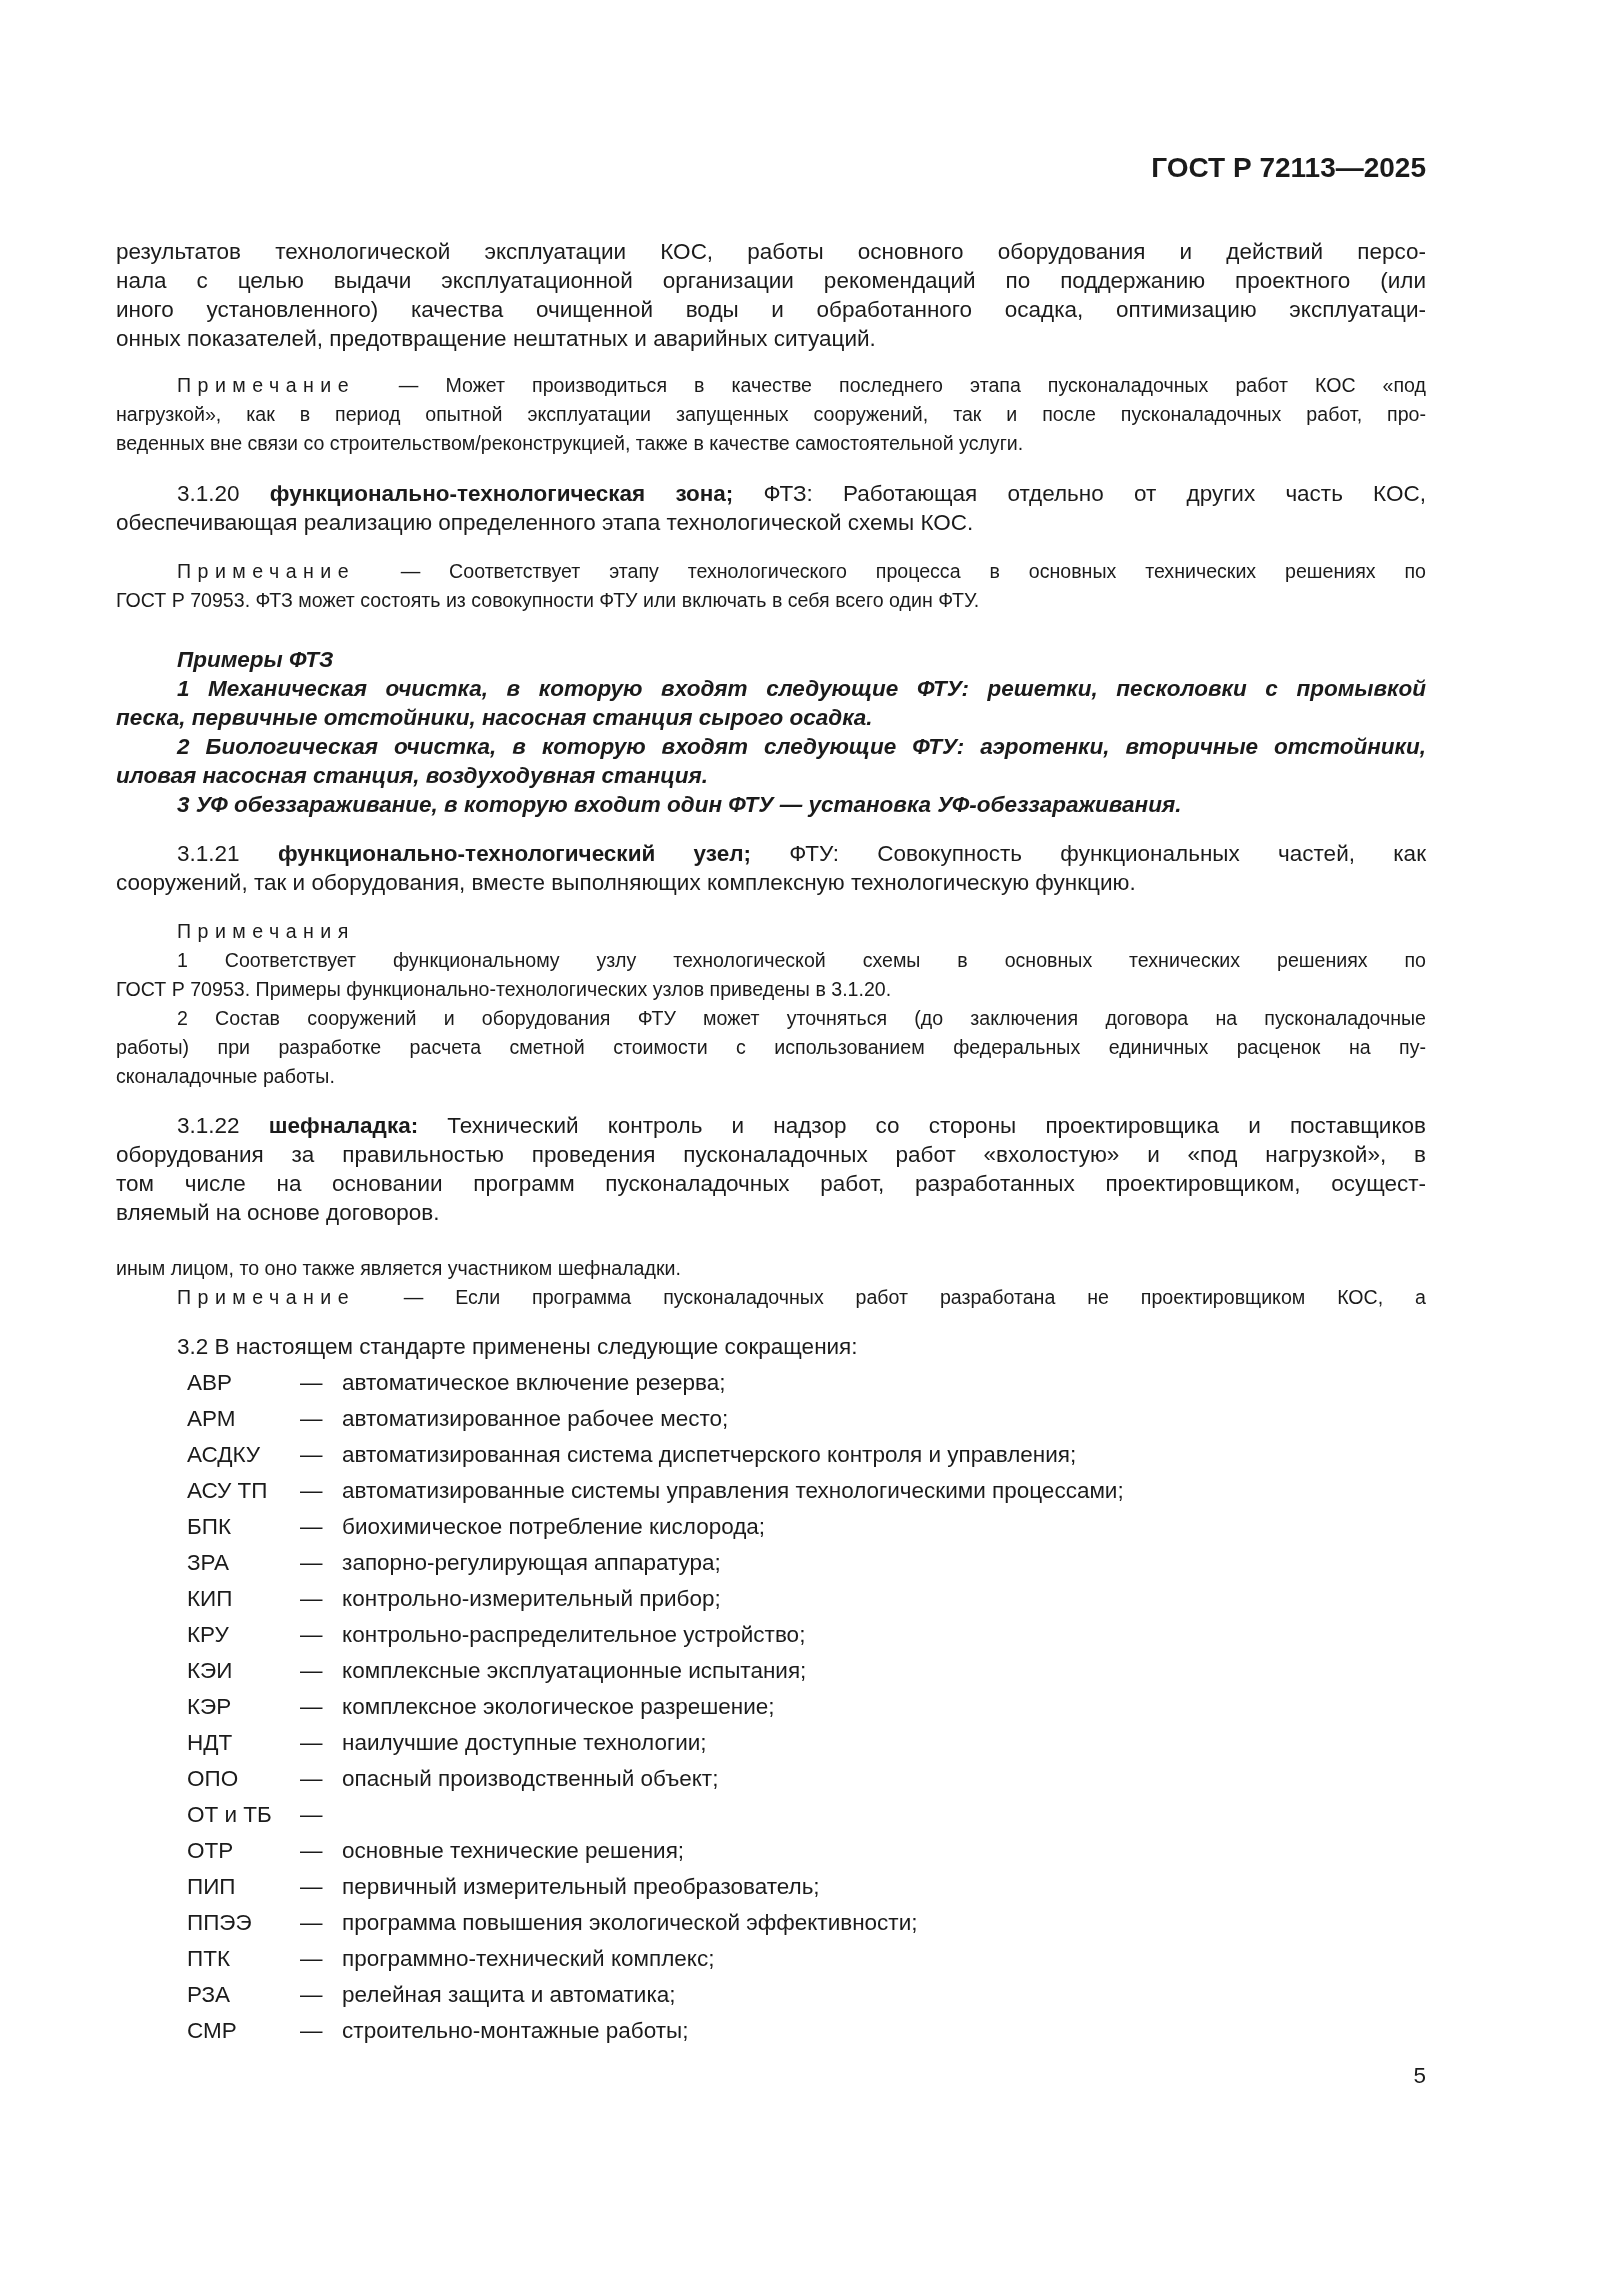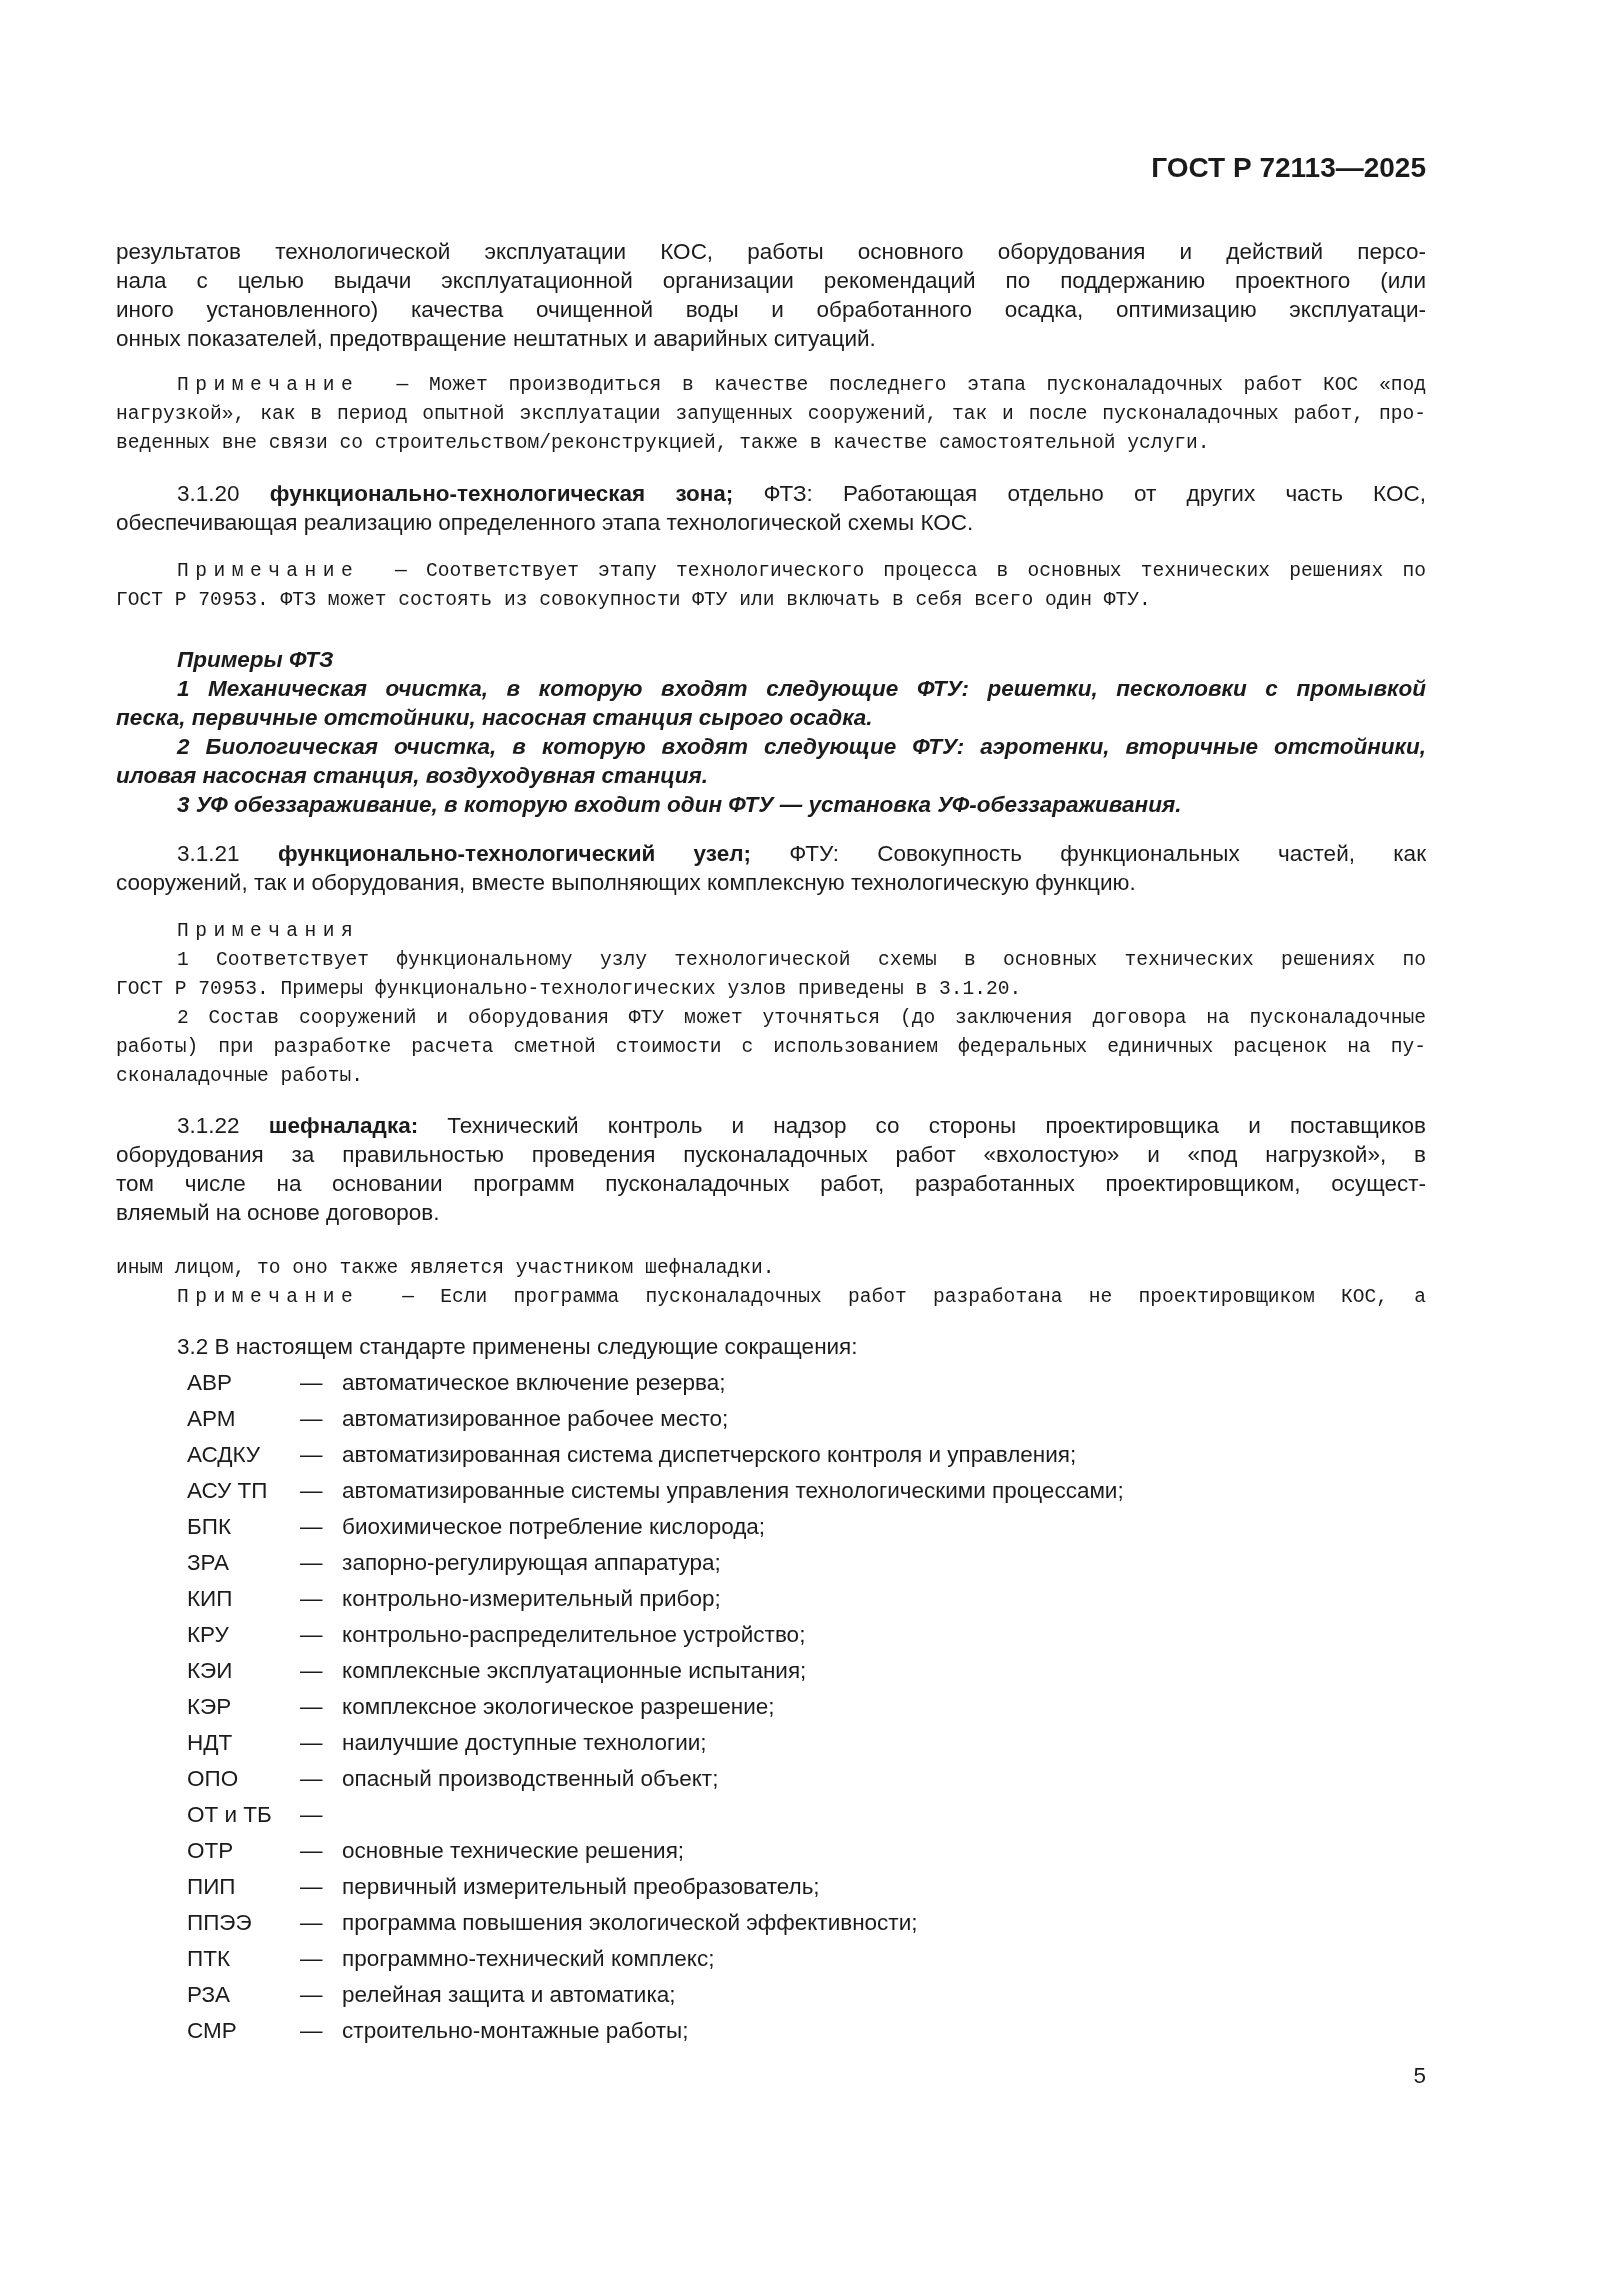--- a/index.html
+++ b/index.html
@@ -17,21 +17,21 @@
     margin-top:147px;
     text-align:right;
     font-weight:bold;
     font-size:28px;
     line-height:33px;
   }
   .ln{font-size:22.5px;line-height:29px;}
   .j{text-align:justify;text-align-last:justify;}
   .l{text-align:right;text-align-last:left;}
   .ind{text-indent:61px;}
-  .note .ln{font-size:19.6px;font-family:Liberation Mono, monospace;}
+  .note .ln{font-size:19.6px;}
   .nlabel{letter-spacing:0.33em;margin-right:0.85em;}
   .b{font-weight:bold;}
   .ex .ln{font-weight:bold;font-style:italic;}
   .mt-intro{margin-top:53px;}
   .mt18{margin-top:17.6px;}
   .mt20{margin-top:19.6px;}
   .mt21{margin-top:20.6px;}
   .mt22{margin-top:21.6px;}
   .mt24{margin-top:27.4px;}
   .mt31{margin-top:30px;}

